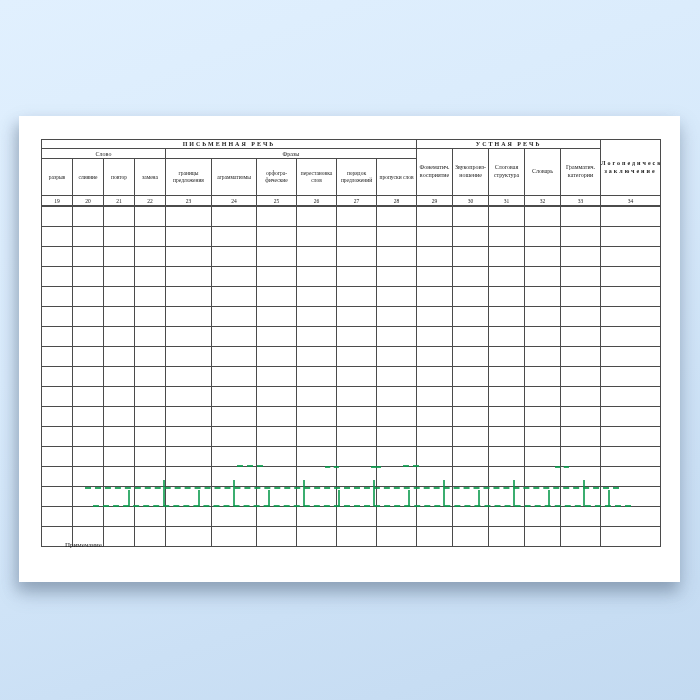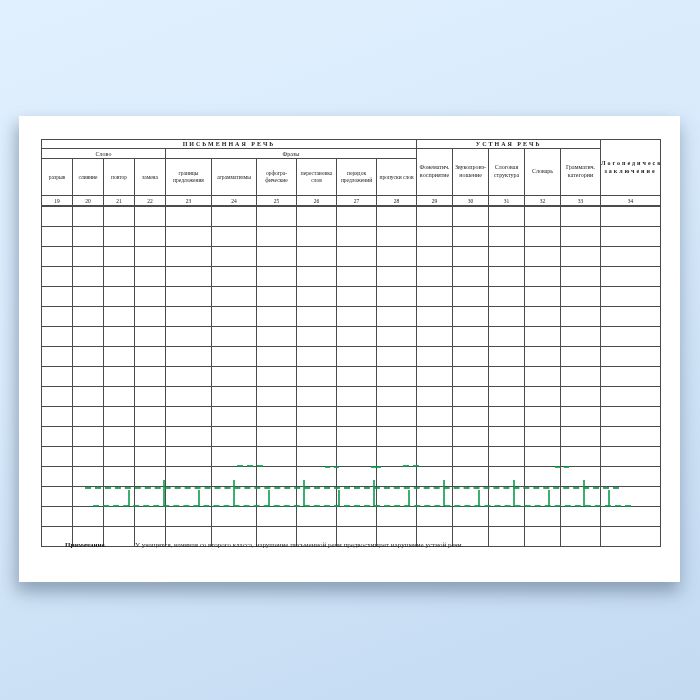--- a/index.html
+++ b/index.html
@@ -32,21 +32,21 @@
   tr.r-group td{height:9px;font-size:6px;}
   tr.r-names td{height:36px;font-size:5.5px;line-height:1.25;word-wrap:break-word;}
   tr.r-nums td{height:9px;font-size:5.5px;border-bottom:2px solid #4b4b4b;}
   td.final{font-size:5.5px;line-height:1.3;font-weight:normal;letter-spacing:0;}
   tbody td{height:19px;}
   .note{
     position:absolute;left:46px;top:424px;width:580px;
     display:flex;align-items:flex-start;
     color:#1c1c1c;font-size:7px;line-height:10px;
   }
-  .note-label{width:70px;font-weight:bold;flex:0 0 70px;}
+  .note-label{width:70px;font-weight:normal;flex:0 0 70px;}
   .note-text{flex:1;}
   .watermark{position:absolute;left:0;top:0;width:661px;height:466px;pointer-events:none;}
   .wm-h{position:absolute;border-top:2px dashed var(--wm,#0a9a4c);opacity:.85;}
   .wm-v{position:absolute;width:2px;background:var(--wm,#0a9a4c);opacity:.8;}
 </style>
 </head>
 <body>
 
 <div class="stage">
   <div class="sheet">
@@ -447,18 +447,17 @@
         <div class="wm-v" style="left: 459px; top: 374px; height: 16px;"></div>
         <div class="wm-v" style="left: 494px; top: 364px; height: 26px;"></div>
         <div class="wm-v" style="left: 529px; top: 374px; height: 16px;"></div>
         <div class="wm-v" style="left: 564px; top: 364px; height: 26px;"></div>
         <div class="wm-v" style="left: 589px; top: 374px; height: 16px;"></div>
       </div>
 
     <div class="note">
       <div class="note-label">Примечание.</div>
       <div class="note-text">
-        <div>У учащихся, начиная со второго класса, нарушение письменной речи предвосхищает нарушение устной речи.</div>
       </div>
     </div>
 
   </div>
 </div>
 
 </body></html>

